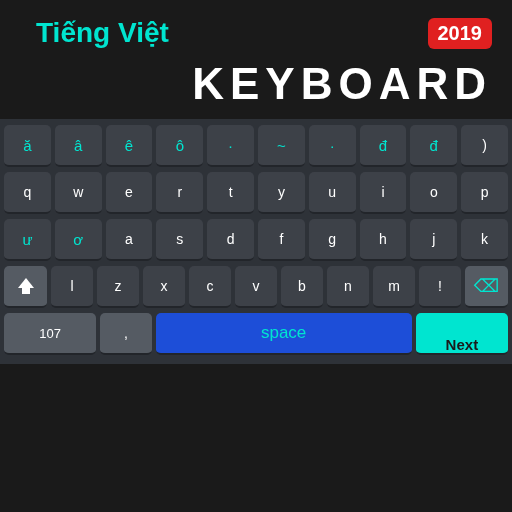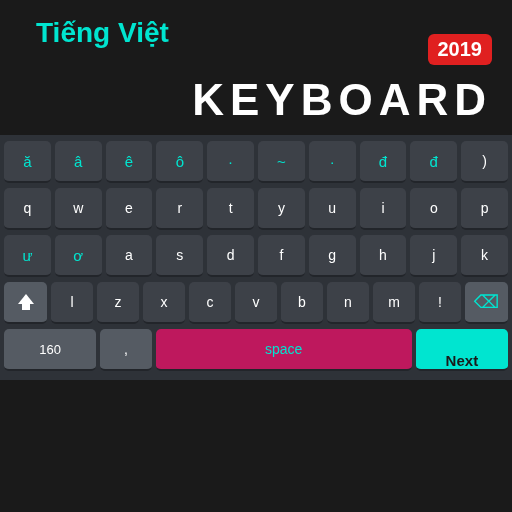--- a/index.html
+++ b/index.html
@@ -28,21 +28,20 @@
     .header-title span {
       color: #00e5d0;
     }
     .year-badge {
       background: #e02020;
       color: #fff;
       font-size: 20px;
       font-weight: bold;
       padding: 4px 10px;
       border-radius: 6px;
-      margin-top: 16px;
     }
     .keyboard-label {
       color: #fff;
       font-size: 44px;
       font-weight: 900;
       letter-spacing: 6px;
       text-align: right;
       padding: 0 20px 10px 20px;
     }
 
@@ -93,24 +92,24 @@
       color: #00e5d0;
     }
 
     .key.num-key {
       background: #555b63;
       flex: 1.8;
       font-size: 13px;
     }
 
     .key.space-key {
-      background: #be185d;
+      background: #1d4ed8;
       flex: 5;
       color: #00e5d0;
-      font-size: 14px;
+      font-size: 17px;
     }
 
     .key.next-key {
       background: #00e5d0;
       color: #1a1a1a;
       font-weight: bold;
       font-size: 15px;
       flex: 1.8;
       align-items: flex-end;
     }
@@ -216,21 +215,21 @@
     <div class="key">n</div>
     <div class="key">m</div>
     <div class="key">!</div>
     <div class="key backspace-key">
       <span class="bksp-icon">⌫</span>
     </div>
   </div>
 
   <div class="key-row">
     <div class="key num-key">
-      <span>160</span>
+      <span>107</span>
     </div>
     <div class="key comma-key">
       <span>,</span>
     </div>
     <div class="key space-key">
       <span>space</span>
     </div>
     <div class="key next-key">
       <span>Next</span>
     </div>

